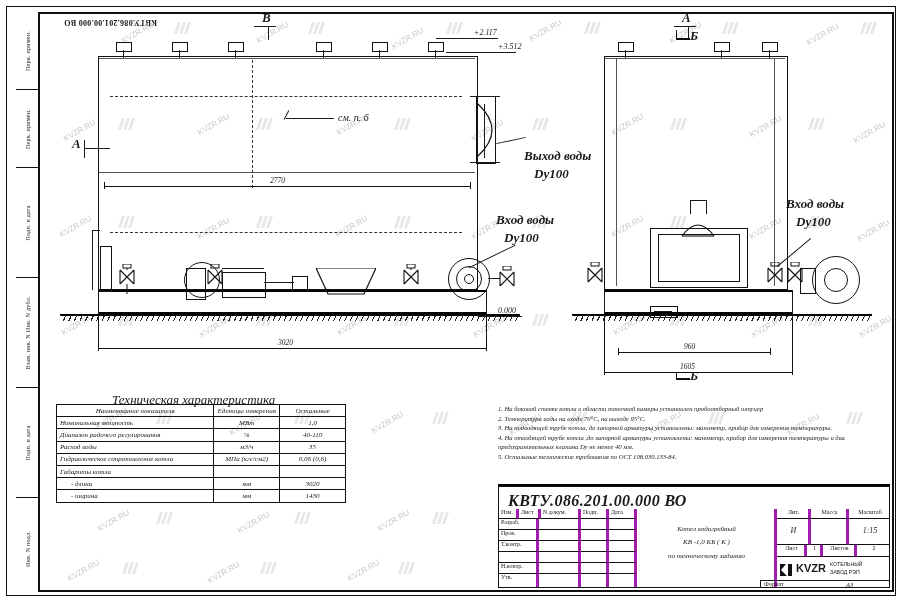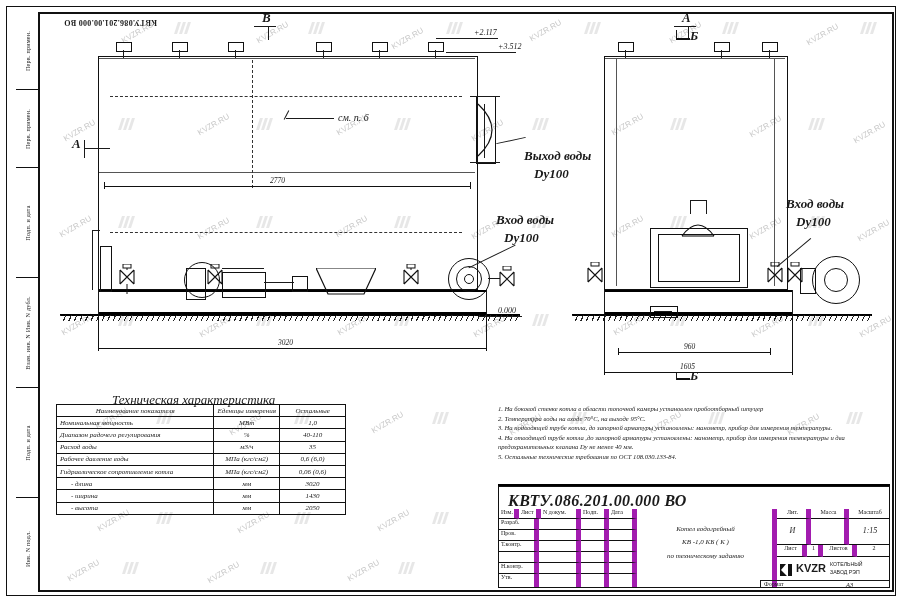--- a/index.html
+++ b/index.html
@@ -65,21 +65,21 @@
   #spec td{height:11.2px;font-style:italic;}
   #spec .c{text-align:center;}
   #spec .l{text-align:left;padding-left:3px;}
   .spec-cap{position:absolute;left:112px;top:392px;font-size:13px;font-style:italic;}
 
   
   .notes{position:absolute;left:498px;top:404px;width:380px;font-size:6.6px;font-style:italic;line-height:1.45;}
 
   
   #tb{position:absolute;left:498px;top:486px;width:392px;height:102px;border:1.6px solid #111;box-sizing:border-box;}
-  #tb .cell{position:absolute;box-sizing:border-box;border-right:5px solid #a21caf;border-bottom:1px solid #111;
+  #tb .cell{position:absolute;box-sizing:border-box;border-right:3px solid #a21caf;border-bottom:1px solid #111;
             font-size:6px;padding-left:2px;overflow:hidden;}
   #tb .noR{border-right:none;}
   #tb .noB{border-bottom:none;}
   .tbnum{position:absolute;left:508px;top:492px;font-size:16px;font-weight:bold;font-style:italic;letter-spacing:.4px;}
   .logo{position:absolute;font-family:"Liberation Sans",sans-serif;font-weight:bold;font-size:11px;}
   .logosub{position:absolute;font-family:"Liberation Sans",sans-serif;font-size:5.2px;line-height:1.25;}
 </style>
 </head>
 <body>
 
@@ -553,43 +553,38 @@
           <td class="l">Диапазон радочего регулирования</td>
           <td class="c">%</td>
           <td class="c">40-110</td>
         </tr>
       <tr>
           <td class="l">Расход воды</td>
           <td class="c">м3/ч</td>
           <td class="c">35</td>
         </tr>
       <tr>
-          <td class="l">Рабочее давление воды</td>
-          <td class="c">МПа (кгс/см2)</td>
-          <td class="c">0,6 (6,0)</td>
-        </tr>
-      <tr>
           <td class="l">Гидравлическое сопротивление котла</td>
           <td class="c">МПа (кгс/см2)</td>
           <td class="c">0,06 (0,6)</td>
         </tr>
       <tr>
+          <td class="l">Габариты котла</td>
+          <td class="c"></td>
+          <td class="c"></td>
+        </tr>
+      <tr>
           <td class="l" style="padding-left:14px">- длина</td>
           <td class="c">мм</td>
           <td class="c">3020</td>
         </tr>
       <tr>
           <td class="l" style="padding-left:14px">- ширина</td>
           <td class="c">мм</td>
           <td class="c">1430</td>
-        </tr>
-      <tr>
-          <td class="l" style="padding-left:14px">- высота</td>
-          <td class="c">мм</td>
-          <td class="c">2050</td>
         </tr>
     </tbody>
   </table>
 
   <div class="notes">
     <div>1. На боковой стенке котла в области топочной камеры установлен пробоотборный штуцер</div>
     <div>2. Температура воды на входе 70°С, на выходе 95°С.</div>
     <div>3. На подводящей трубе котла, до запорной арматуры установлены: манометр, прибор для измерения температуры.</div>
     <div>4. На отводящей трубе котла ,до запорной арматуры установлены: манометр, прибор для измерения температуры и два предохранительных клапана Dy не менее 40 мм.</div>
     <div>5. Остальные технические требования по ОСТ  108.030.133-84.</div>

